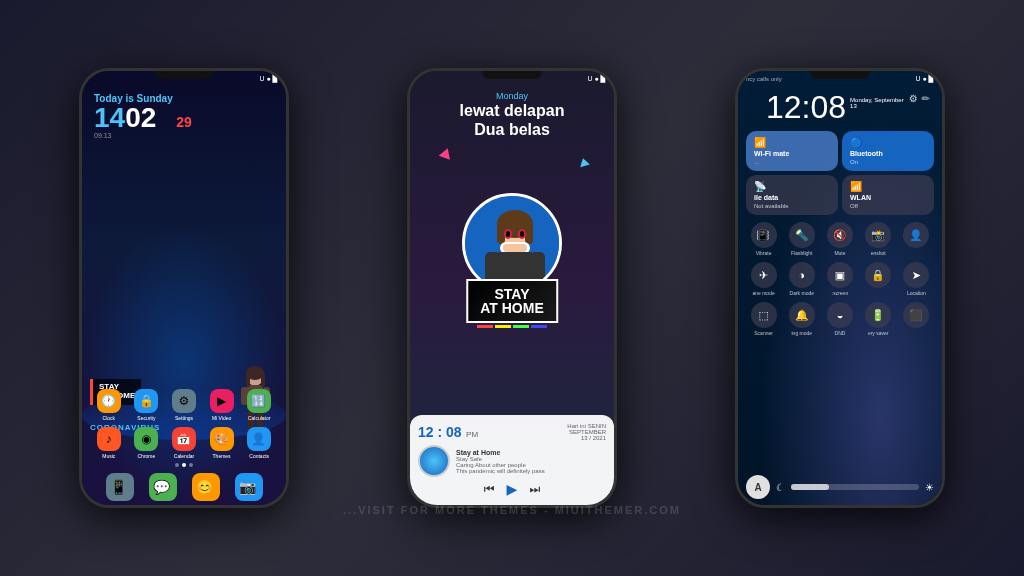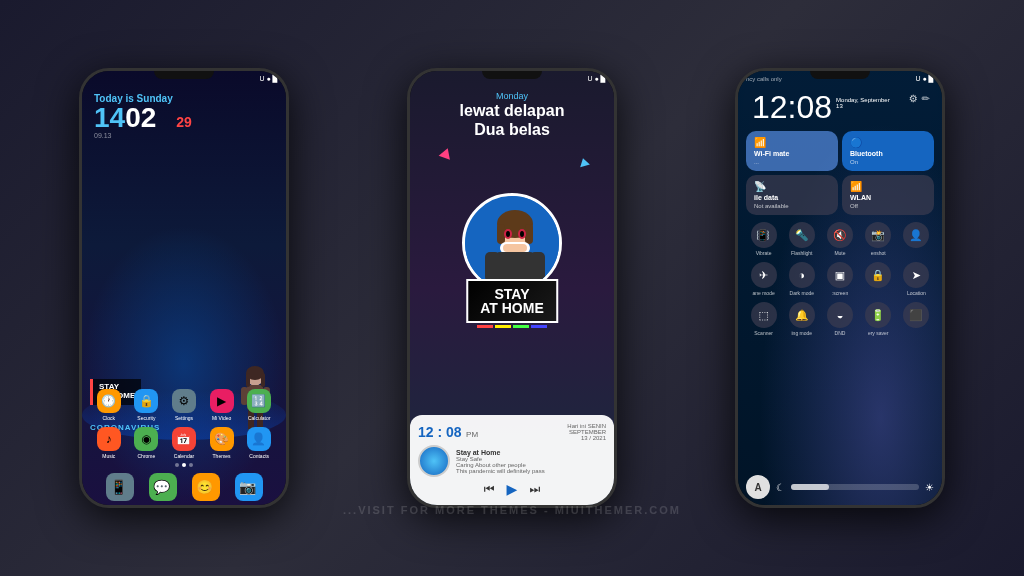--- a/index.html
+++ b/index.html
@@ -426,21 +426,21 @@
     }
 
     .status-icon {
       color: #fff;
       font-size: 7px;
     }
 
     .phone3-time-block {
       position: relative;
       z-index: 5;
-      padding: 4px 14px;
+      padding: 4px 28px;
       display: flex;
       gap: 4px;
       align-items: flex-start;
     }
 
     .phone3-big-time {
       color: #fff;
       font-size: 32px;
       font-weight: 300;
       line-height: 1;

